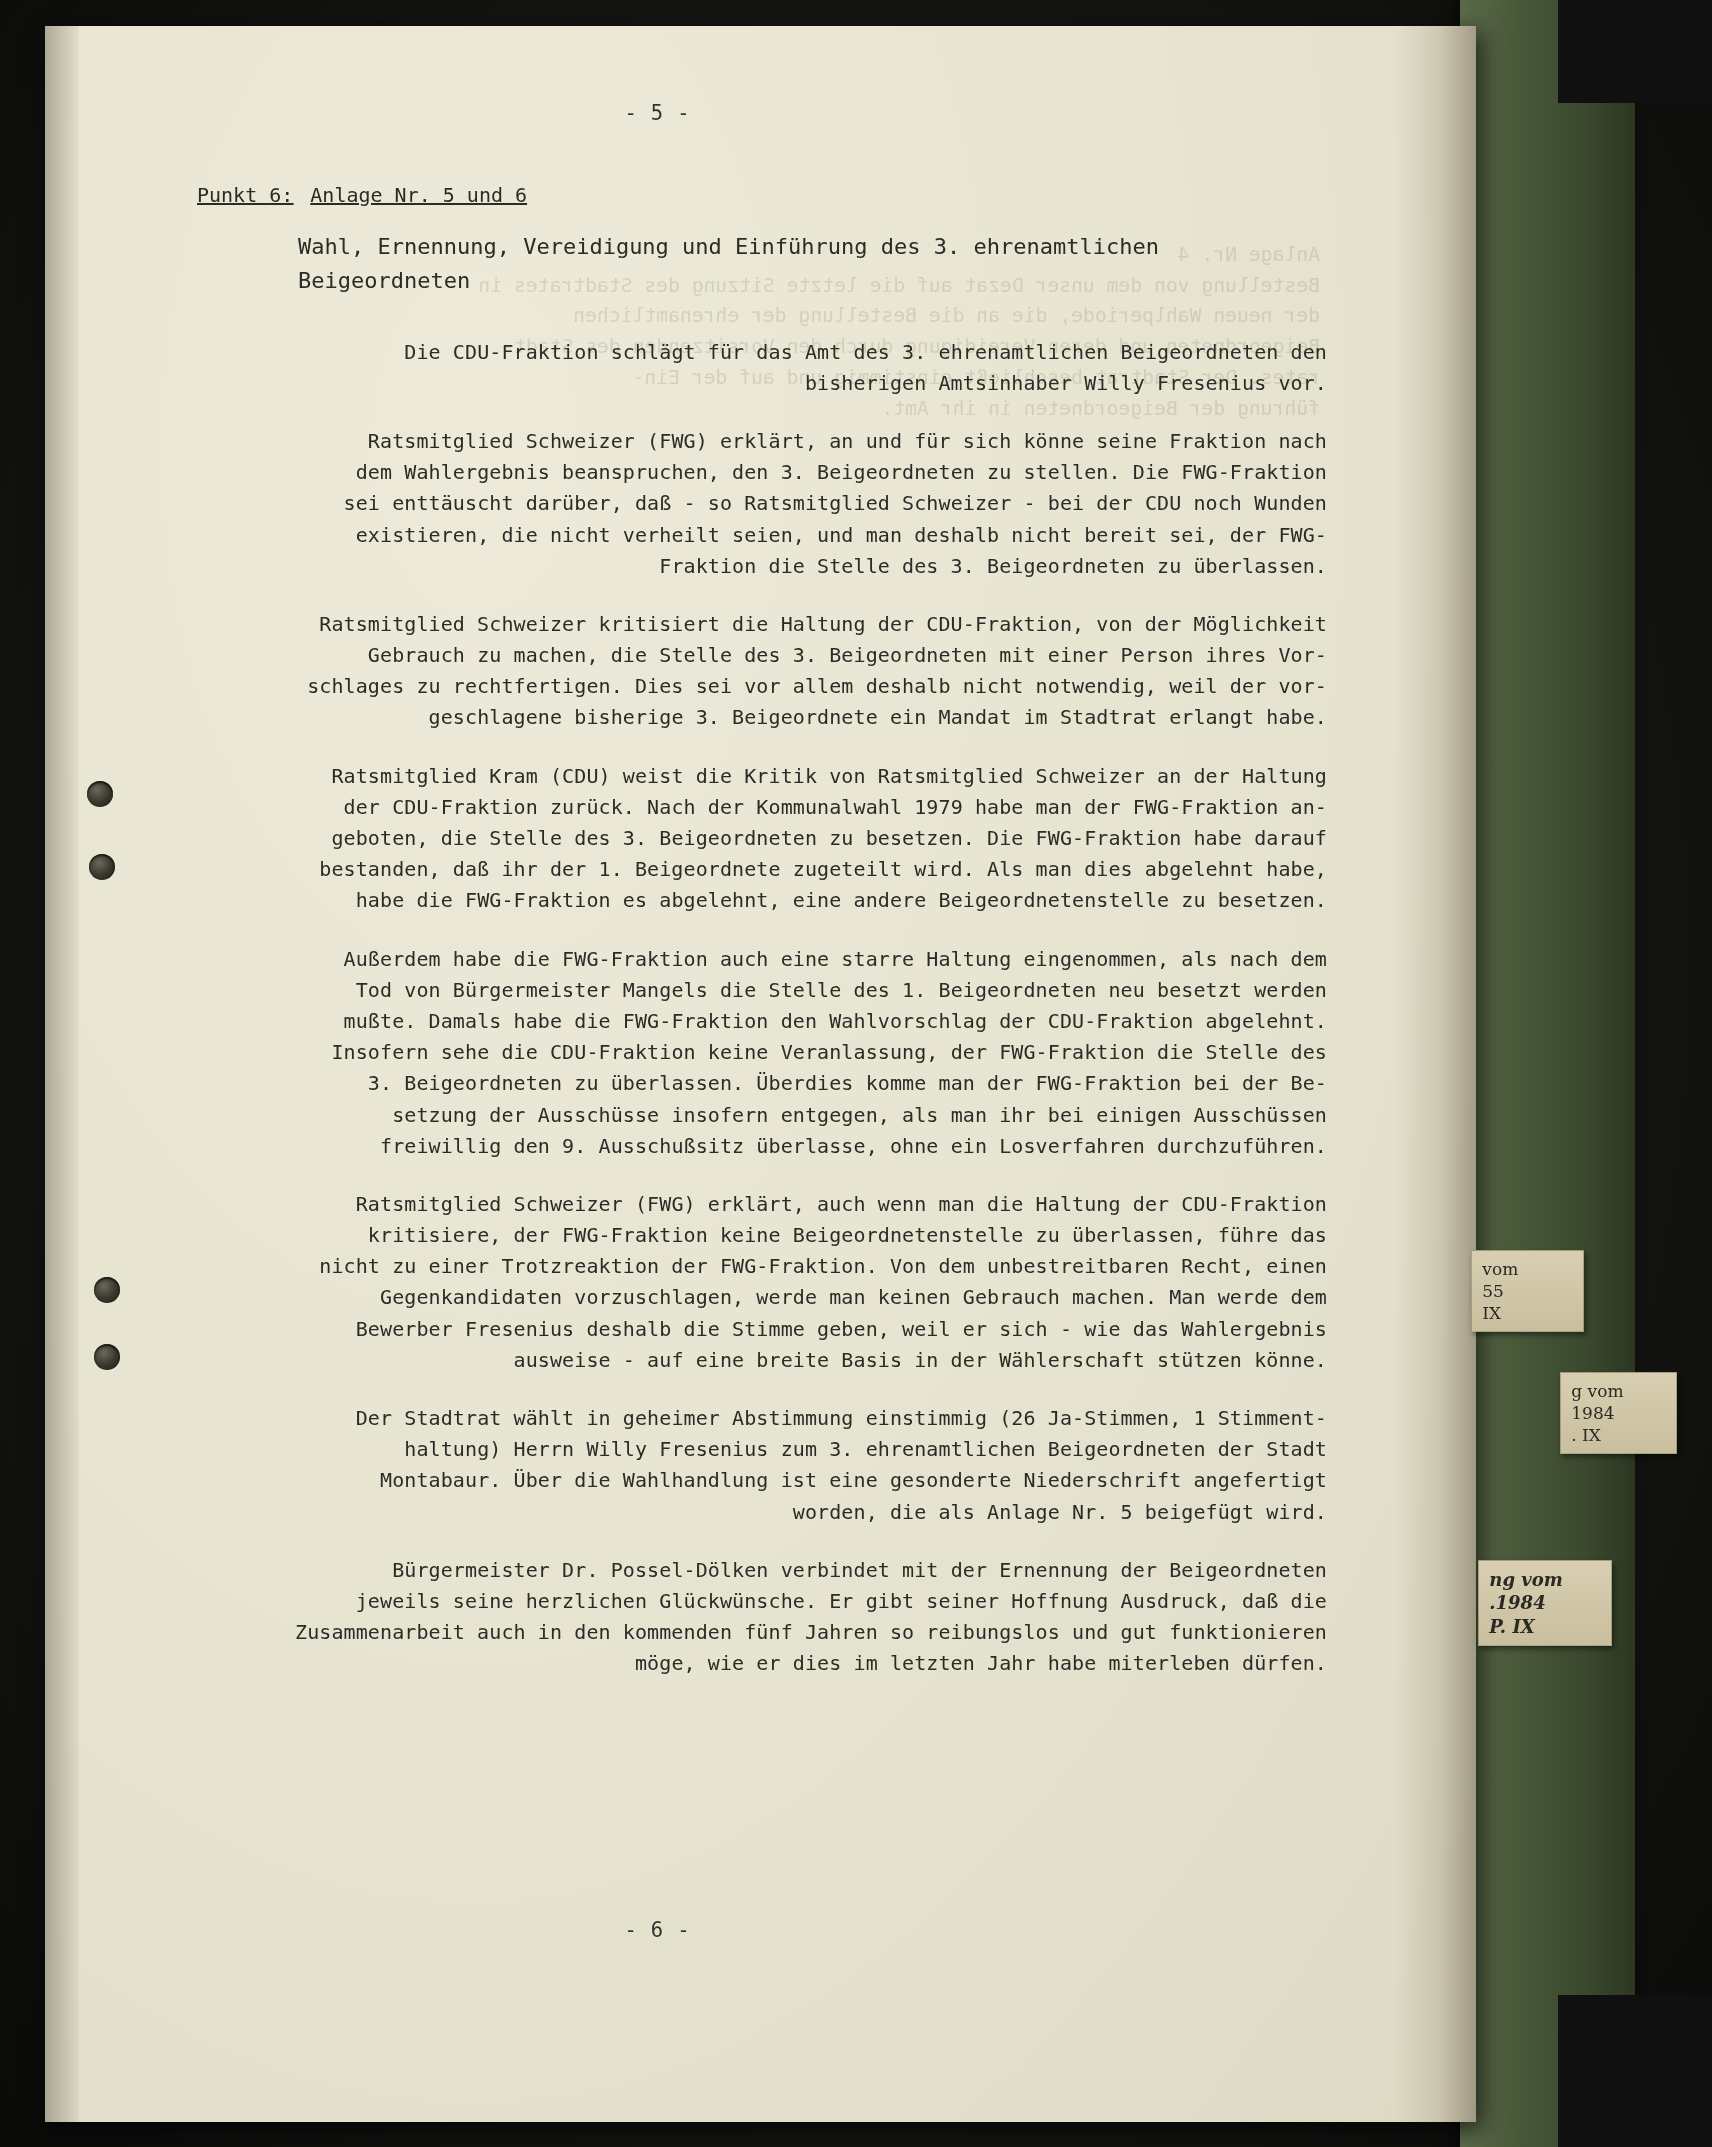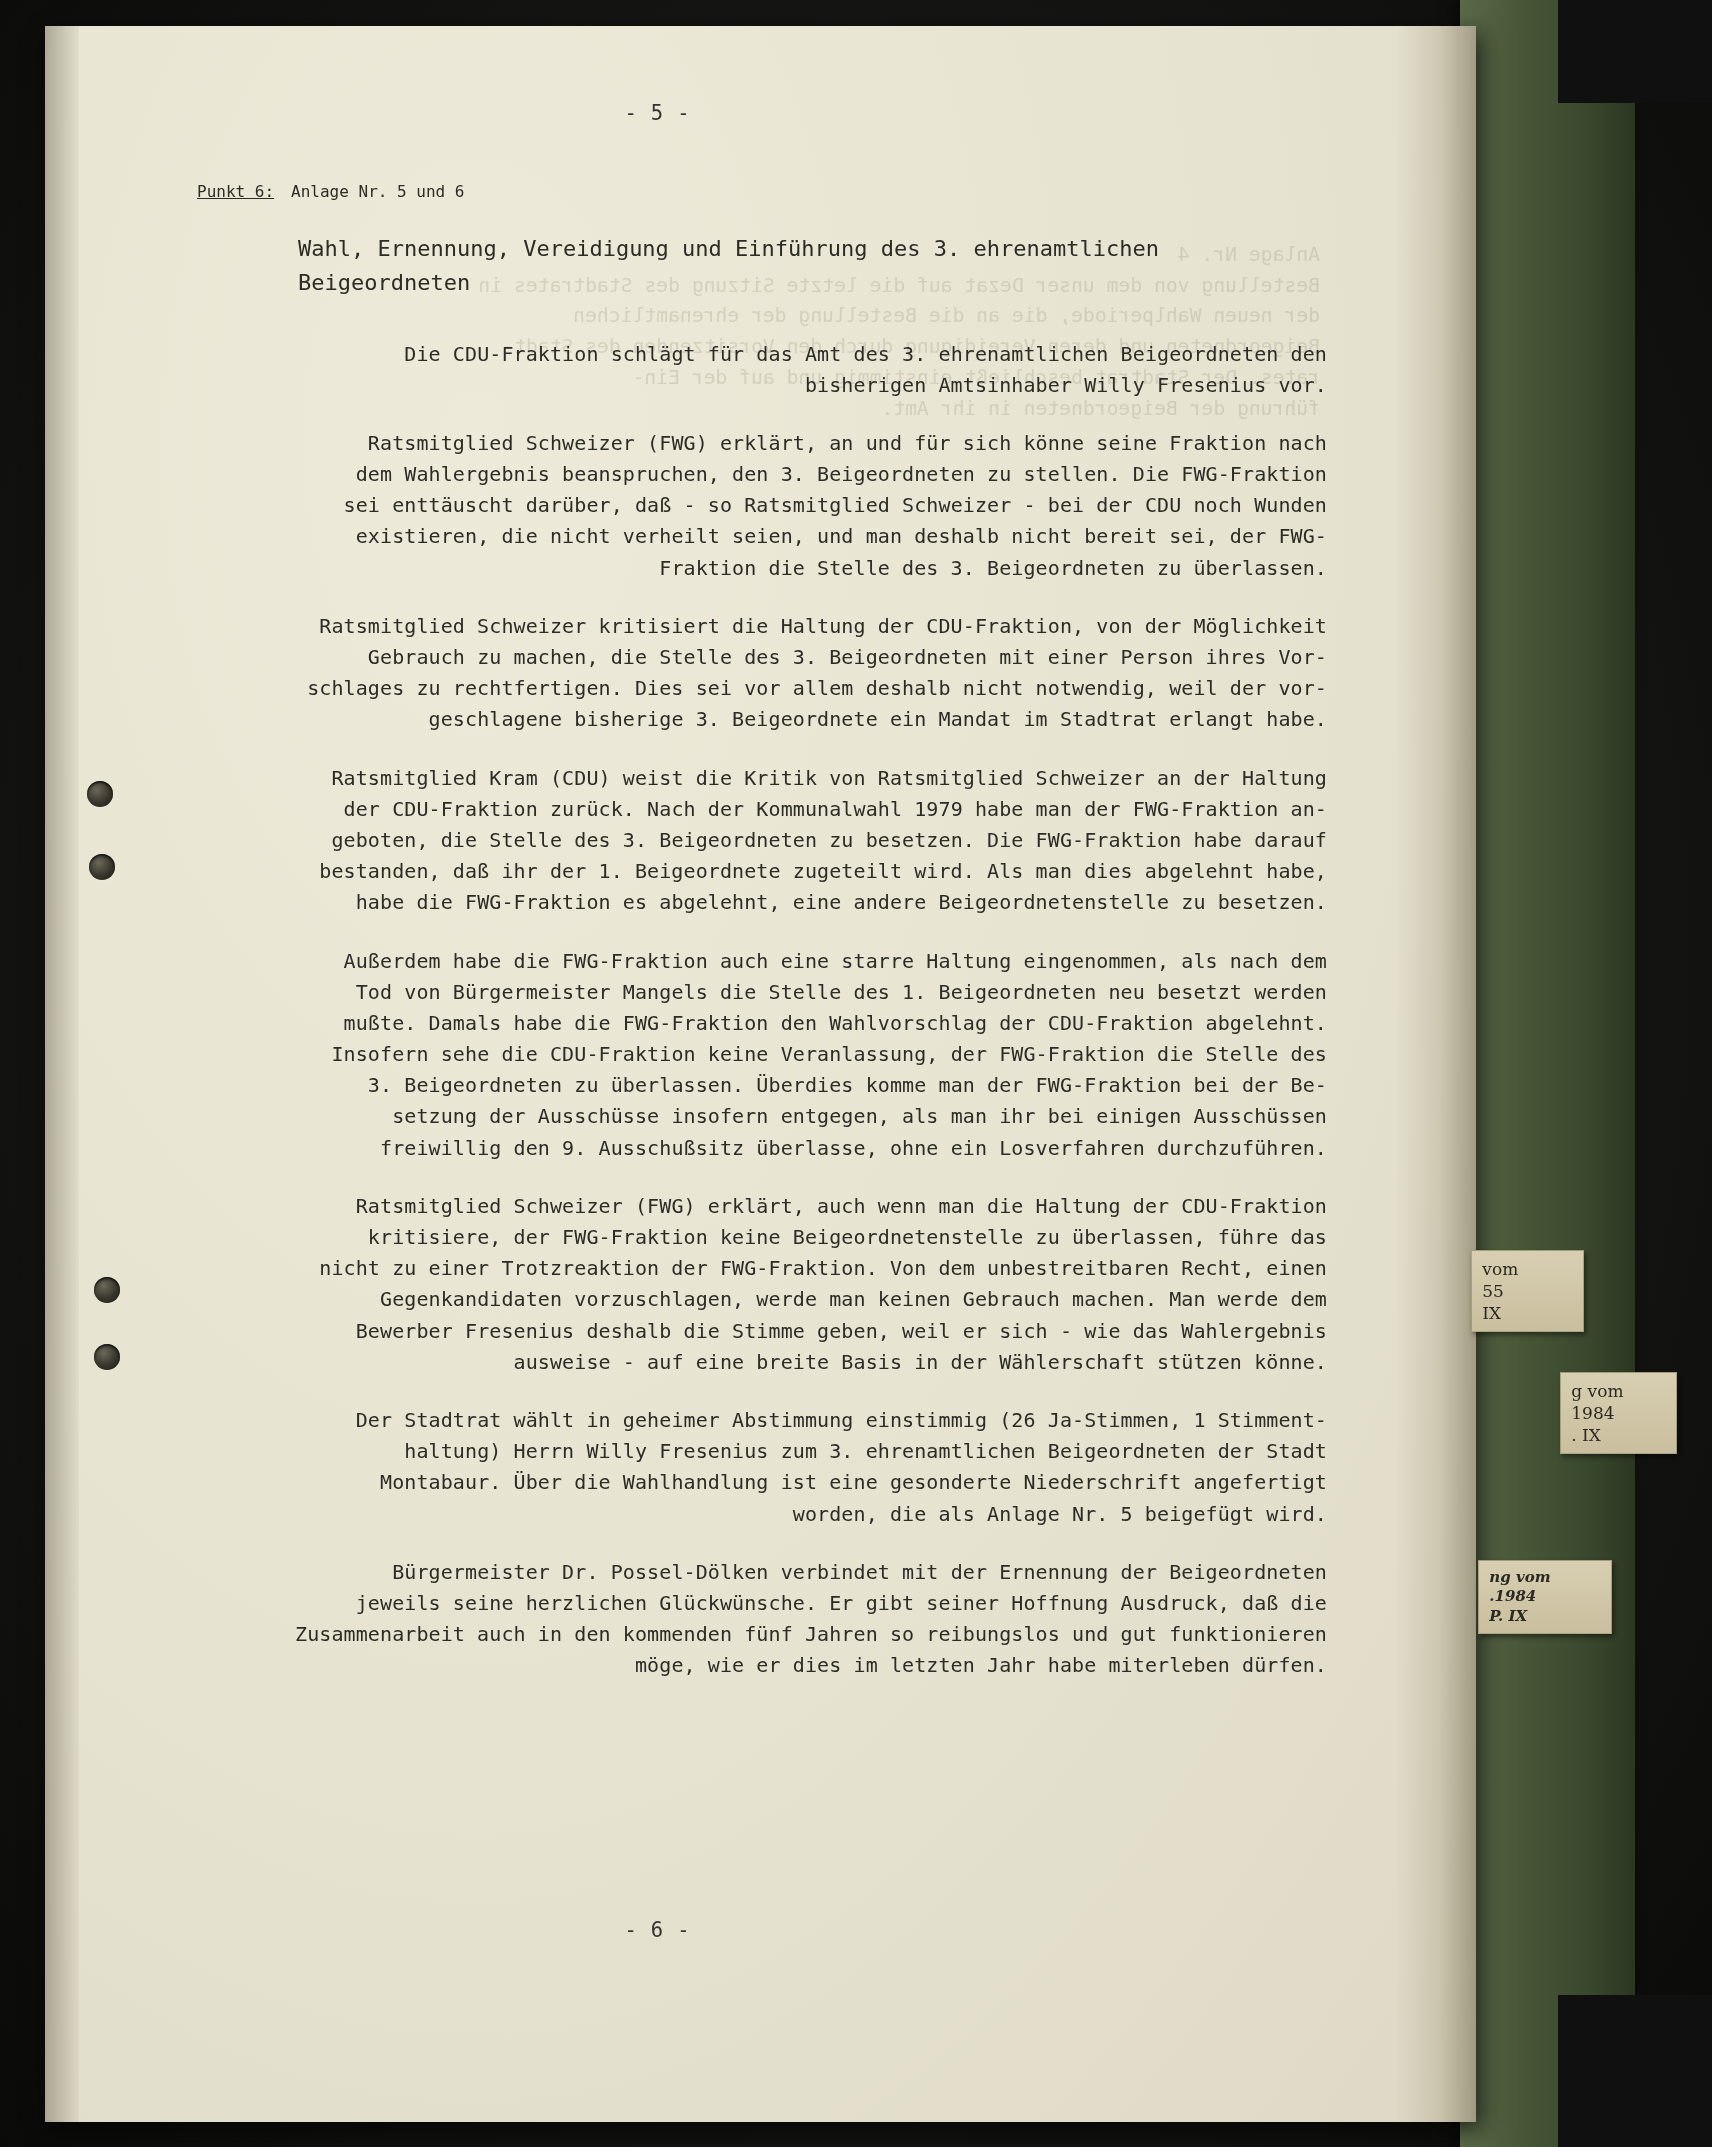--- a/index.html
+++ b/index.html
@@ -112,23 +112,24 @@
   .page-number.bottom { top: 1892px; left: -103px; }
 
   .body-col {
     position: absolute;
     left: 152px;
     top: 154px;
     width: 1130px;
   }
   .hdr-row {
     display: flex;
-    font-size: 16px;
+    font-size: 20px;
     line-height: 1.52;
-    margin-bottom: 28px;
+    margin-bottom: 20px;
+    text-decoration: underline;
   }
   .hdr-label {
     text-decoration: underline;
     white-space: pre;
     margin-right: 17px;
   }
   .hdr-value { white-space: pre; }
   .subtitle {
     margin-left: 101px;
     font-size: 22px;
@@ -168,21 +169,21 @@
     font-size: 17px;
     line-height: 1.3;
     color: #2b2924;
     padding: 6.8px 8.6px 6.8px 10.3px;
     text-align: left;
     white-space: pre-line;
   }
   .tab.t1 { left: 1471px; top: 1226px; width: 92px; margin-top: 24px; }
   .tab.t2 { left: 1560px; top: 1372px; width: 96px; }
   .tab.t3 { left: 1478px; top: 1560px; width: 113px; font-weight: bold; font-style: italic; }
-  .tab.t3 { font-size: 15px; }
+  .tab.t3 { font-size: 18px; }
 </style>
 </head>
 <body>
 
 <div class="scan">
   <div class="scan-bg"></div>
   <div class="binder"></div>
   <div class="binder-dark-top"></div>
   <div class="binder-dark-bottom"></div>
 

